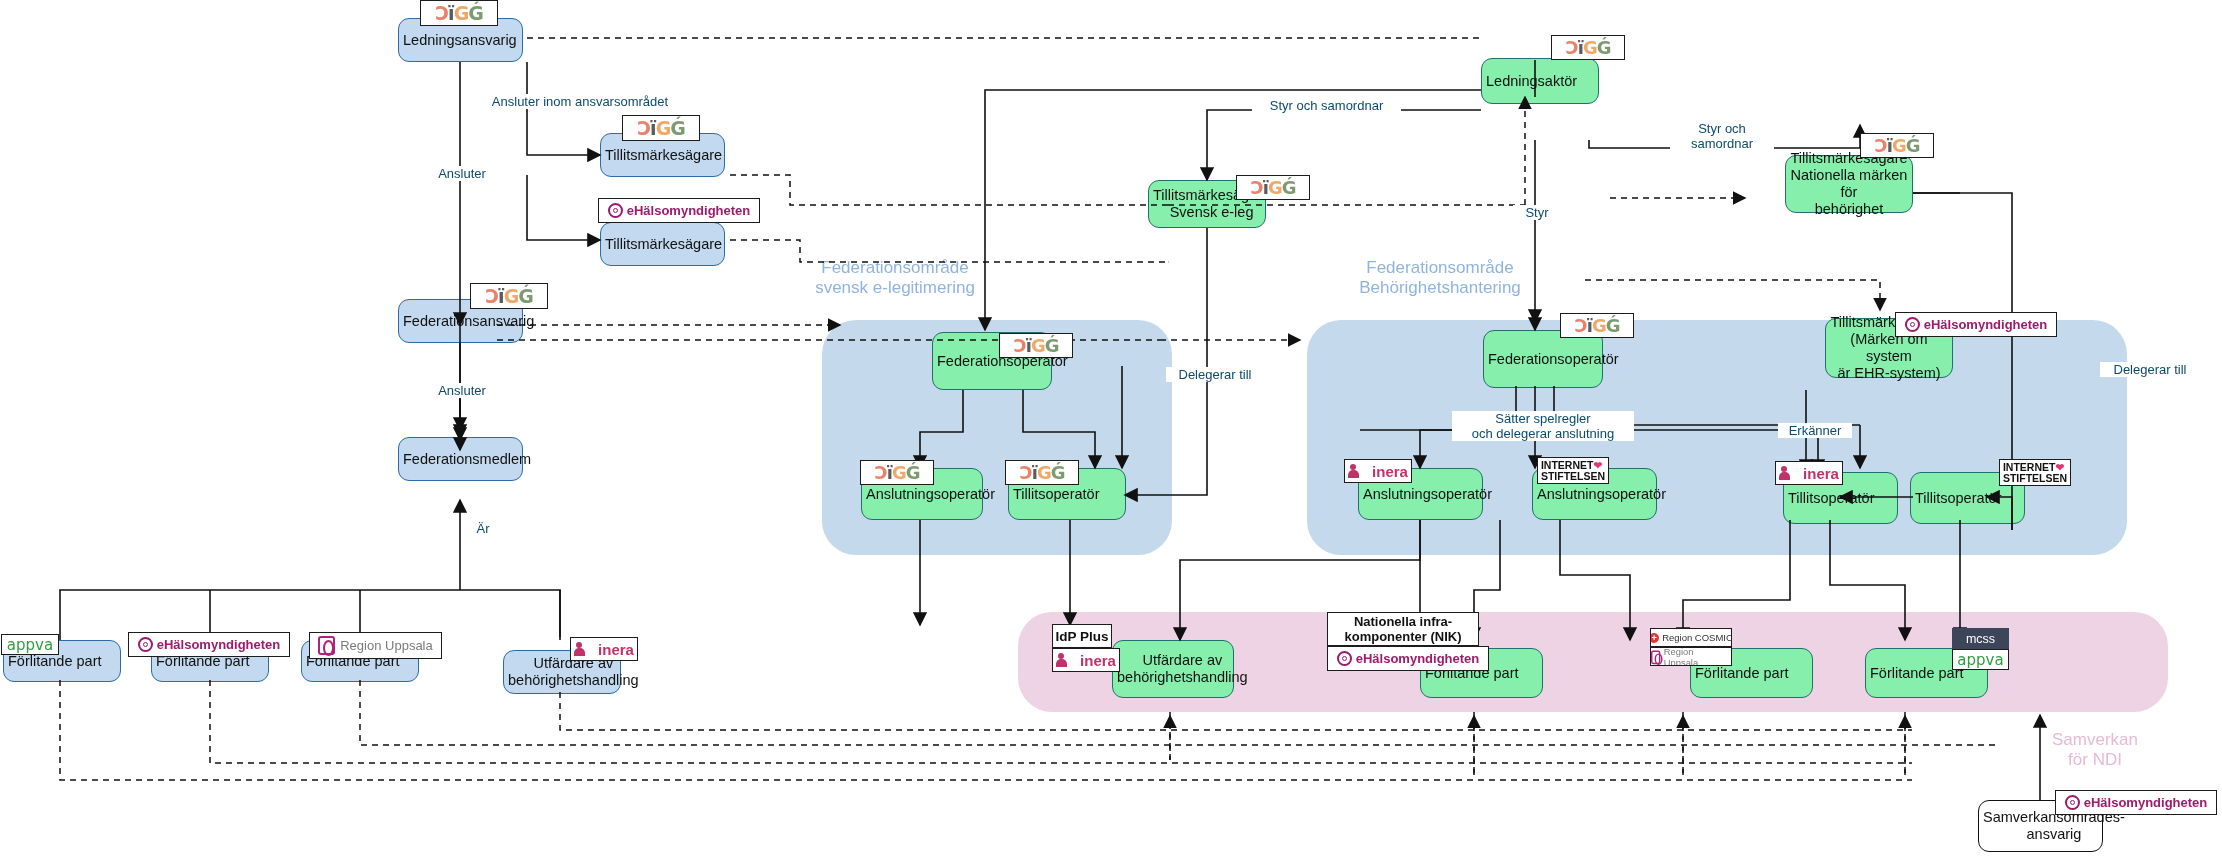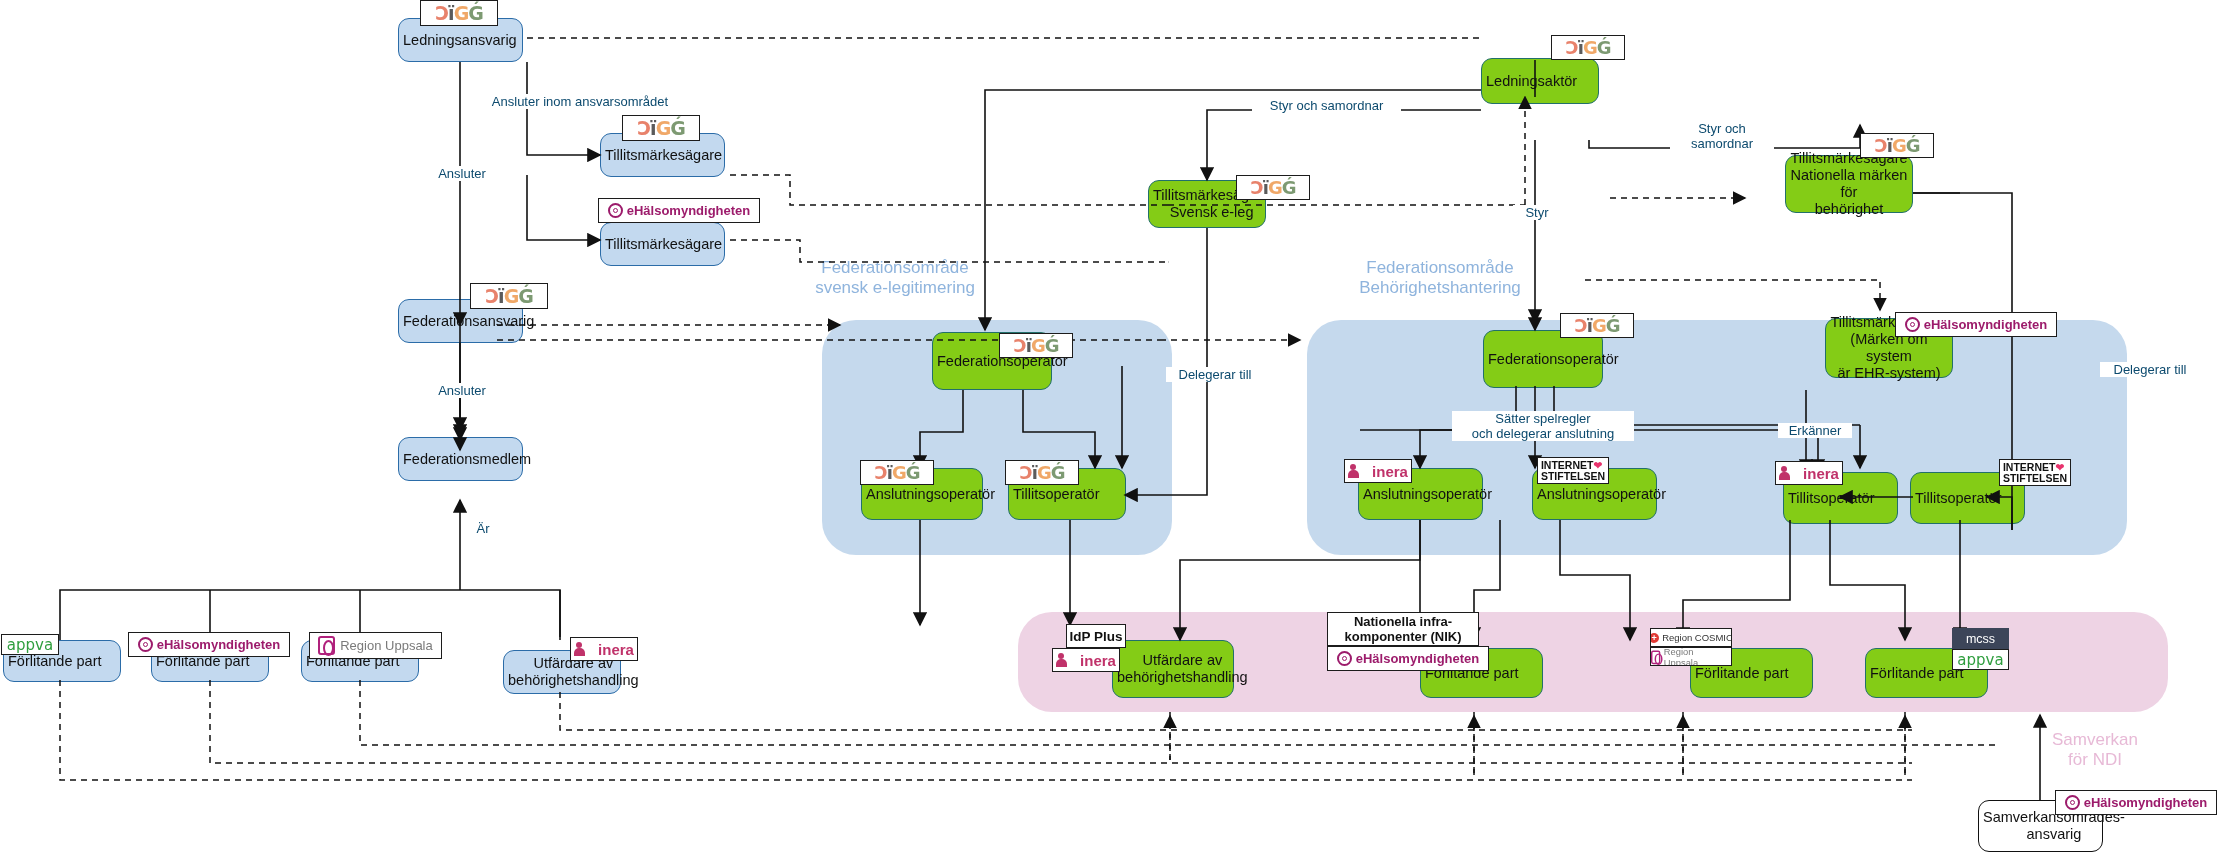--- a/index.html
+++ b/index.html
@@ -9,21 +9,21 @@
   
   .zone{position:absolute;border-radius:34px;}
   .zone-blue{background:#c5d9ed;}
   .zone-pink{background:#eed3e4;}
   .zone-label{position:absolute;color:#8fb4dd;font-size:17px;line-height:20px;text-align:center;white-space:pre-line;}
   .zone-label-pink{color:#e7b9d6;}
 
   
   .node{position:absolute;border-radius:11px;display:flex;align-items:center;text-align:center;font-size:14.5px;line-height:17px;color:#111;box-sizing:border-box;padding:2px 4px;}
   .n-blue{background:#c3d9ef;border:1.6px solid #2b6ca8;}
-  .n-teal{background:#84cc16;border:1.6px solid #22706b;}
+  .n-teal{background:#86efac;border:1.6px solid #22706b;}
   .n-white{background:#ffffff;border:1.6px solid #111;}
   .node span{display:block;white-space:pre-line;}
 
   
   .logo{position:absolute;background:#fff;border:1.5px solid #1c1c1c;display:flex;align-items:center;justify-content:center;box-sizing:border-box;overflow:hidden;z-index:6;}
   .logo-digg{letter-spacing:-1px;font-weight:bold;font-family:"DejaVu Sans",sans-serif;}
   .logo-digg i{font-style:normal;display:inline-block;}
   .d1{color:#e8826b}.d2{color:#5b5b5b}.d3{color:#f0a868}.d4{color:#7d9a72}
   .logo-eh{color:#9c1b6b;font-weight:bold;white-space:nowrap;font-size:13px;display:flex;align-items:center;gap:4px;}
   .logo-eh .ring{display:inline-block;width:15px;height:15px;border-radius:50%;border:2.6px solid #9c1b6b;box-sizing:border-box;position:relative;}
@@ -365,21 +365,21 @@
   </div>
   <div class="logo" style="left:1999px;top:459px;width:72px;height:27px;">
     <span class="logo-is">INTERNET<span class="hrt">❤</span>
 STIFTELSEN</span>
   </div>
 
   <div class="node n-teal" style="left:1112px;top:640px;width:122px;height:58px;">
     <span>Utfärdare av
 behörighetshandling</span>
   </div>
-  <div class="logo" style="left:1052px;top:624px;width:60px;height:24px;margin-left:14px;">
+  <div class="logo" style="left:1052px;top:624px;width:60px;height:24px;">
     <span class="logo-idp">IdP Plus</span>
   </div>
   <div class="logo" style="left:1052px;top:648px;width:68px;height:24px;">
     <span class="logo-inera">
         <span class="per"></span>
         <span>inera</span>
       </span>
   </div>
 
   <div class="node n-teal" style="left:1420px;top:648px;width:123px;height:50px;">

